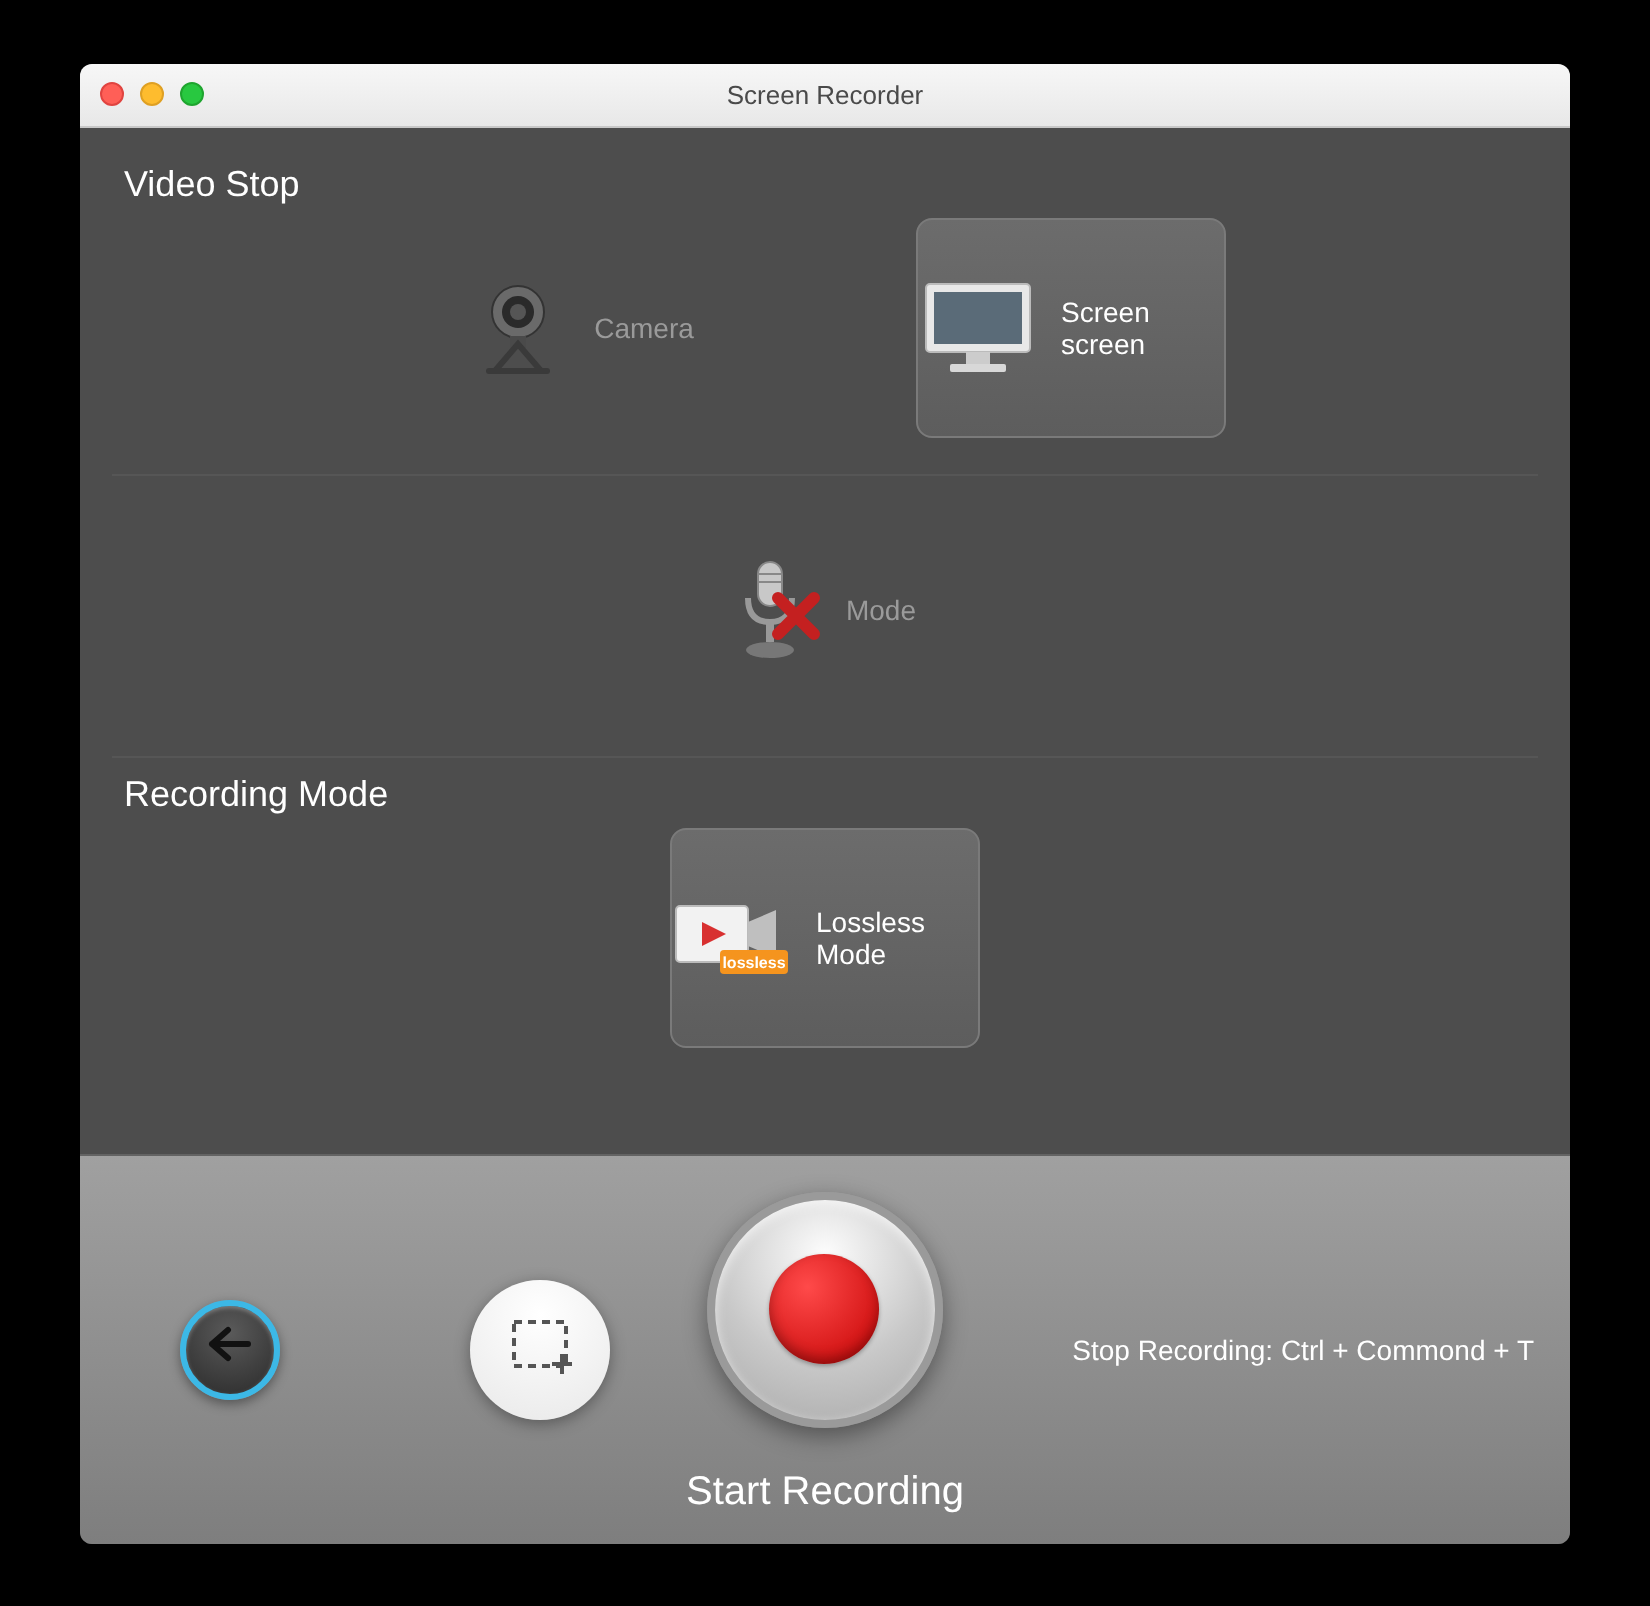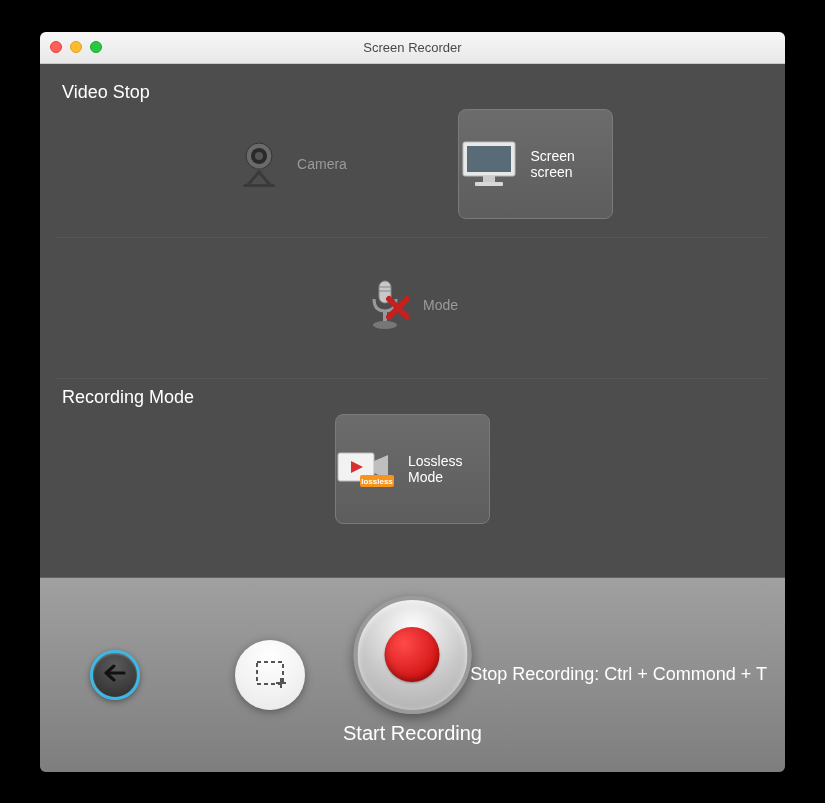--- a/index.html
+++ b/index.html
@@ -152,26 +152,27 @@
   .record-dot {
     width: 55px; height: 55px;
     border-radius: 50%;
     background: radial-gradient(circle at 35% 30%, #ff4a4a, #c20000);
     box-shadow: inset 0 -3px 6px rgba(0,0,0,0.3), 0 1px 2px rgba(0,0,0,0.3);
   }
   .record-label {
     color: #fff;
     font-size: 20px;
     font-weight: 300;
+    margin-top: 13px;
   }
   .shortcut {
     position: absolute;
     right: 18px;
     color: #fff;
-    font-size: 18px;
+    font-size: 14px;
   }
   
   .ico { display:block; }
 </style>
 </head>
 <body>
 
 <div class="window">
   <div class="titlebar">
     <div class="traffic-lights">

